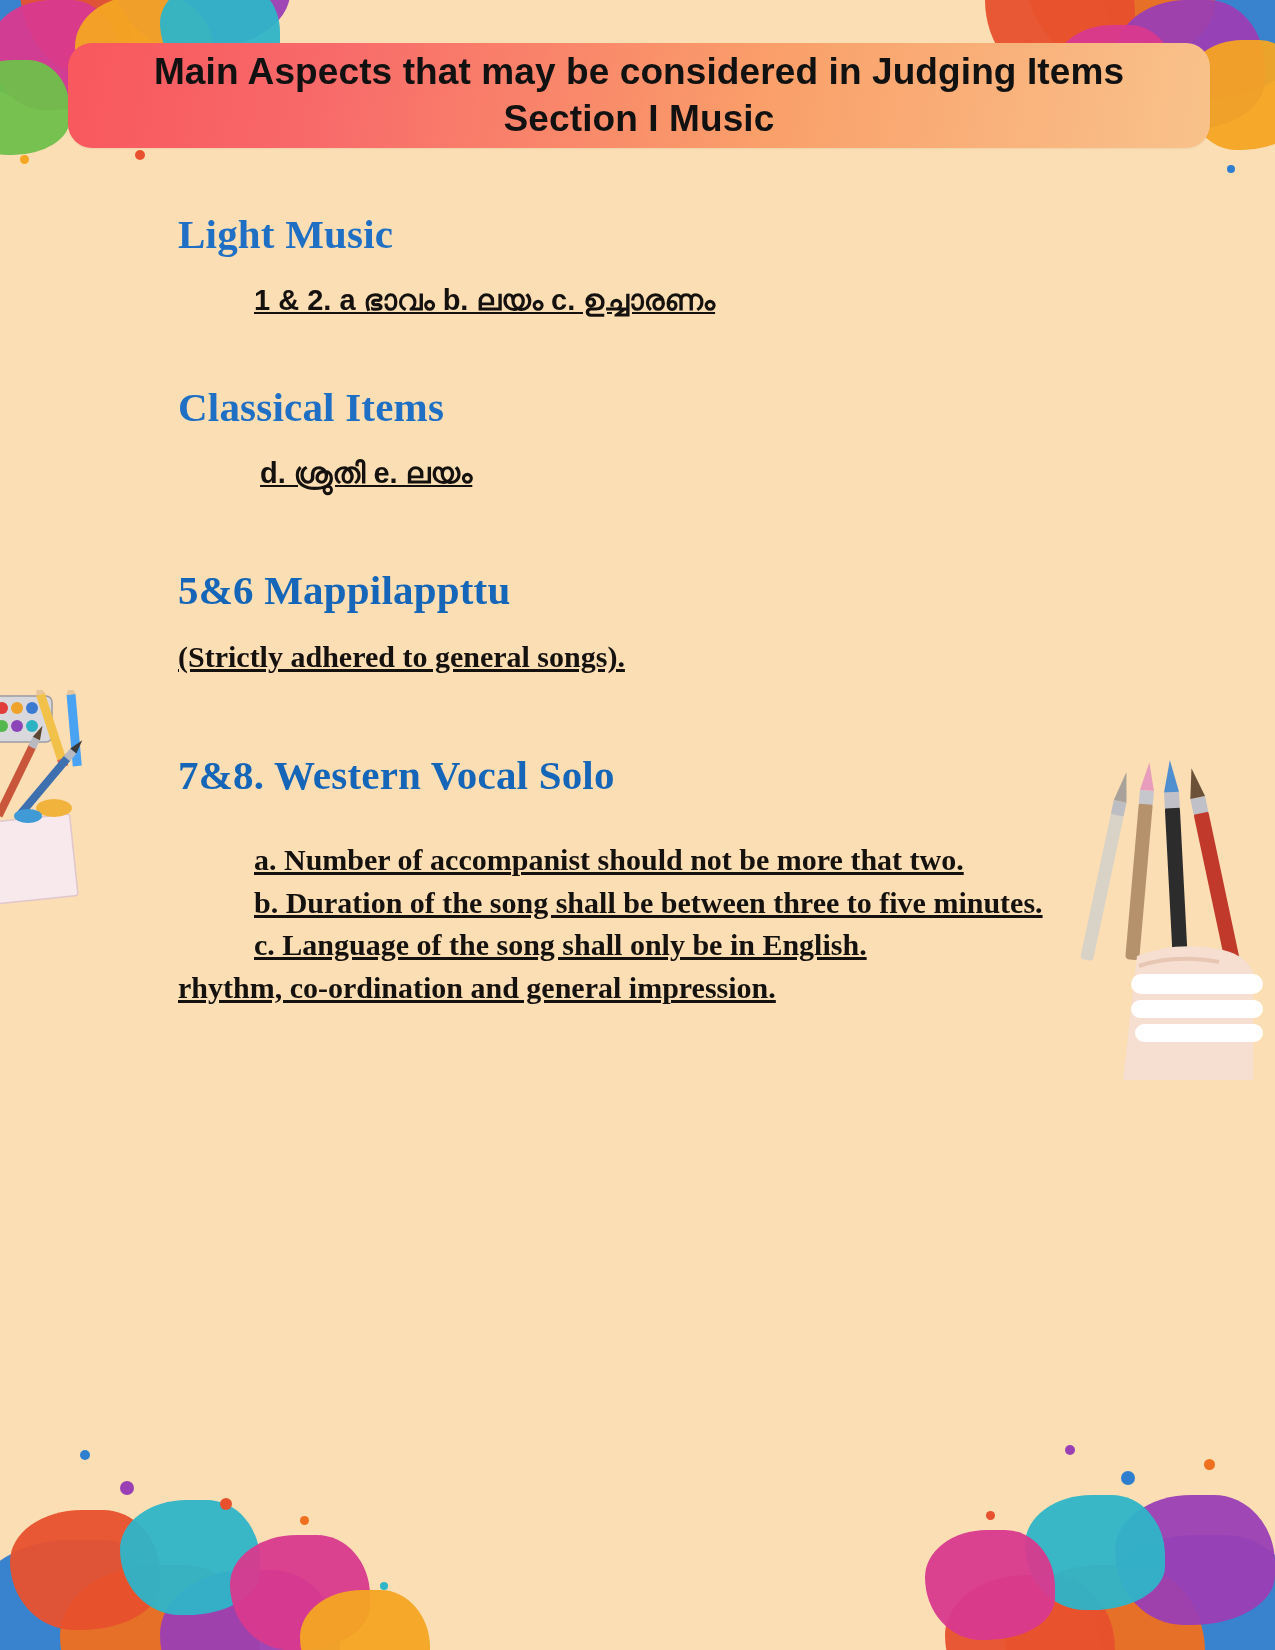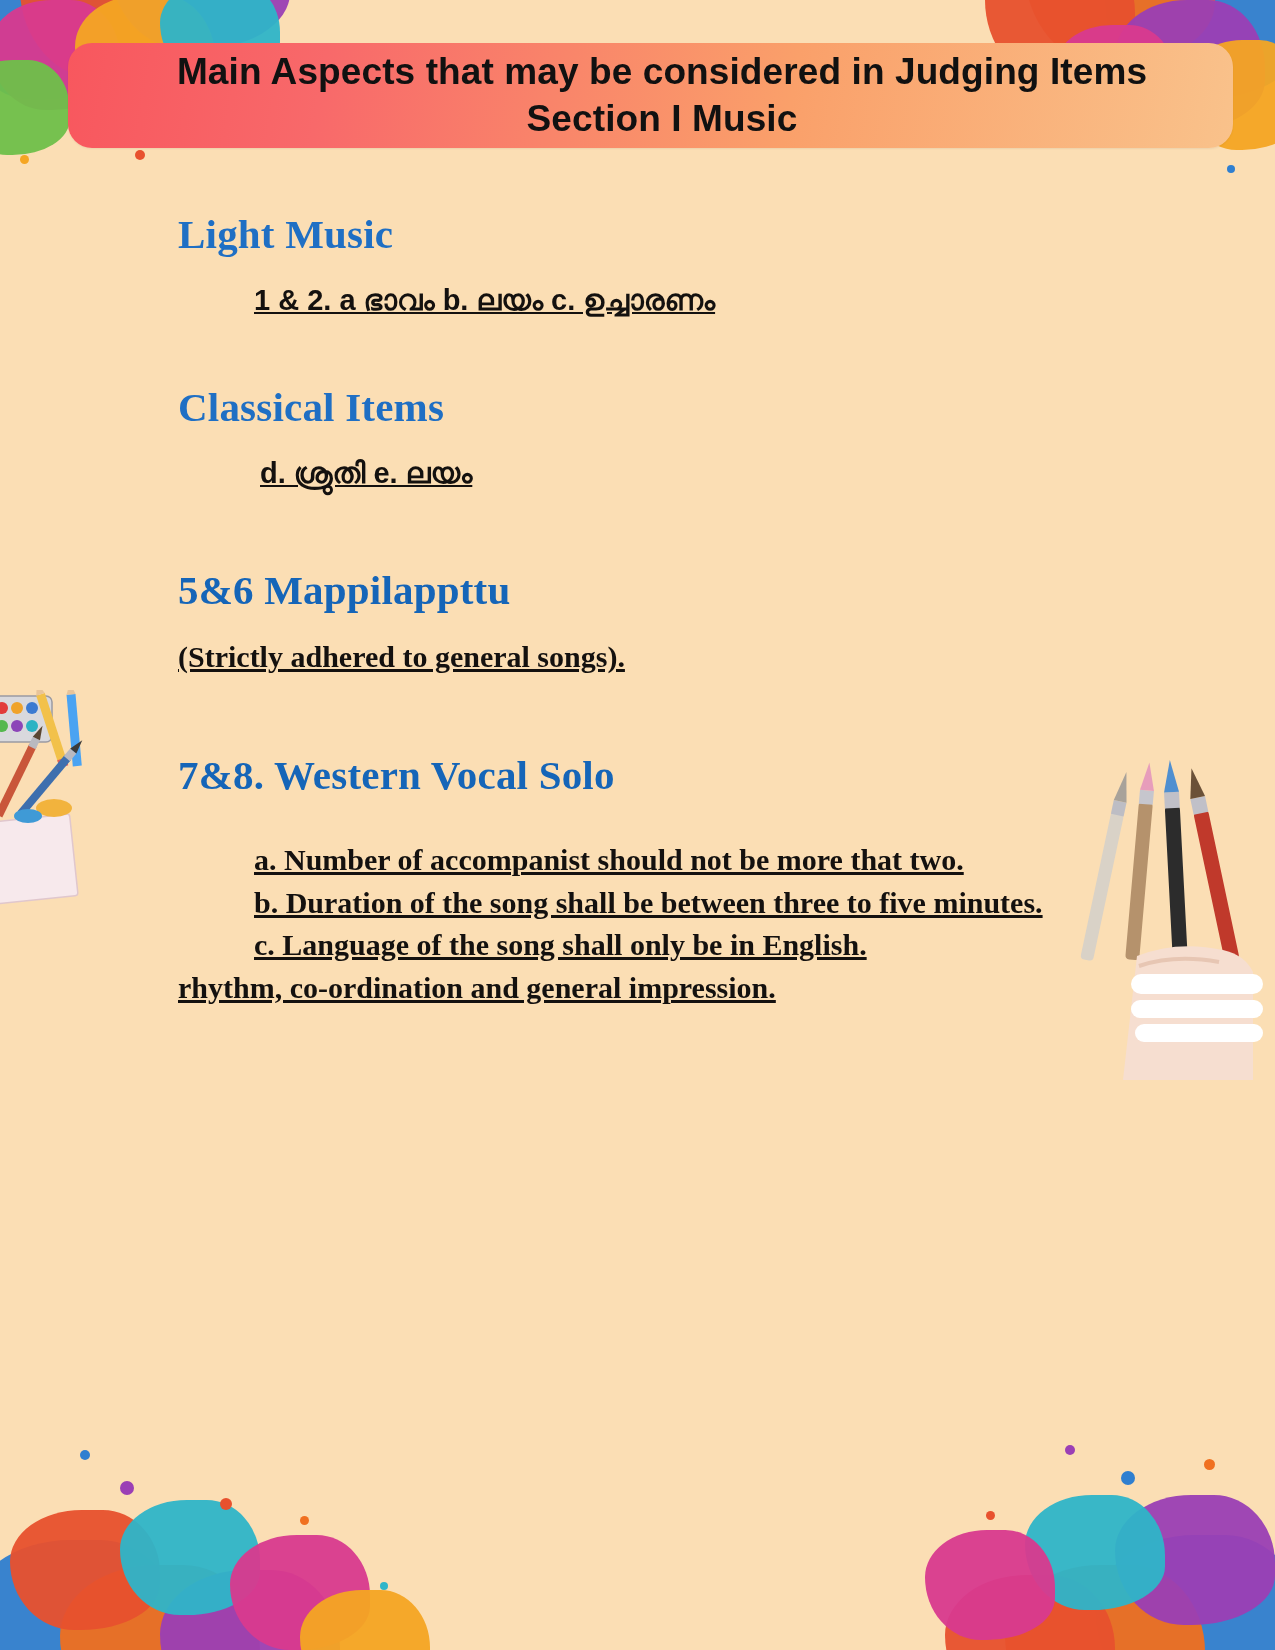--- a/index.html
+++ b/index.html
@@ -46,21 +46,20 @@
     left: 68px;
     top: 43px;
     width: 1142px;
     height: 105px;
     border-radius: 24px;
     background: linear-gradient(100deg, #f8575e 0%, #f8696a 22%, #faa06a 62%, #f9c28b 100%);
     display: flex;
     align-items: center;
     justify-content: center;
     box-shadow: 0 1px 2px rgba(0,0,0,0.06);
-    padding-left: 23px;
   }
   .banner-title {
     font-family: "Liberation Sans", sans-serif;
     font-weight: bold;
     font-size: 37px;
     line-height: 1.26;
     color: #111111;
     text-align: center;
     padding: 0 26px;
     letter-spacing: 0.1px;

